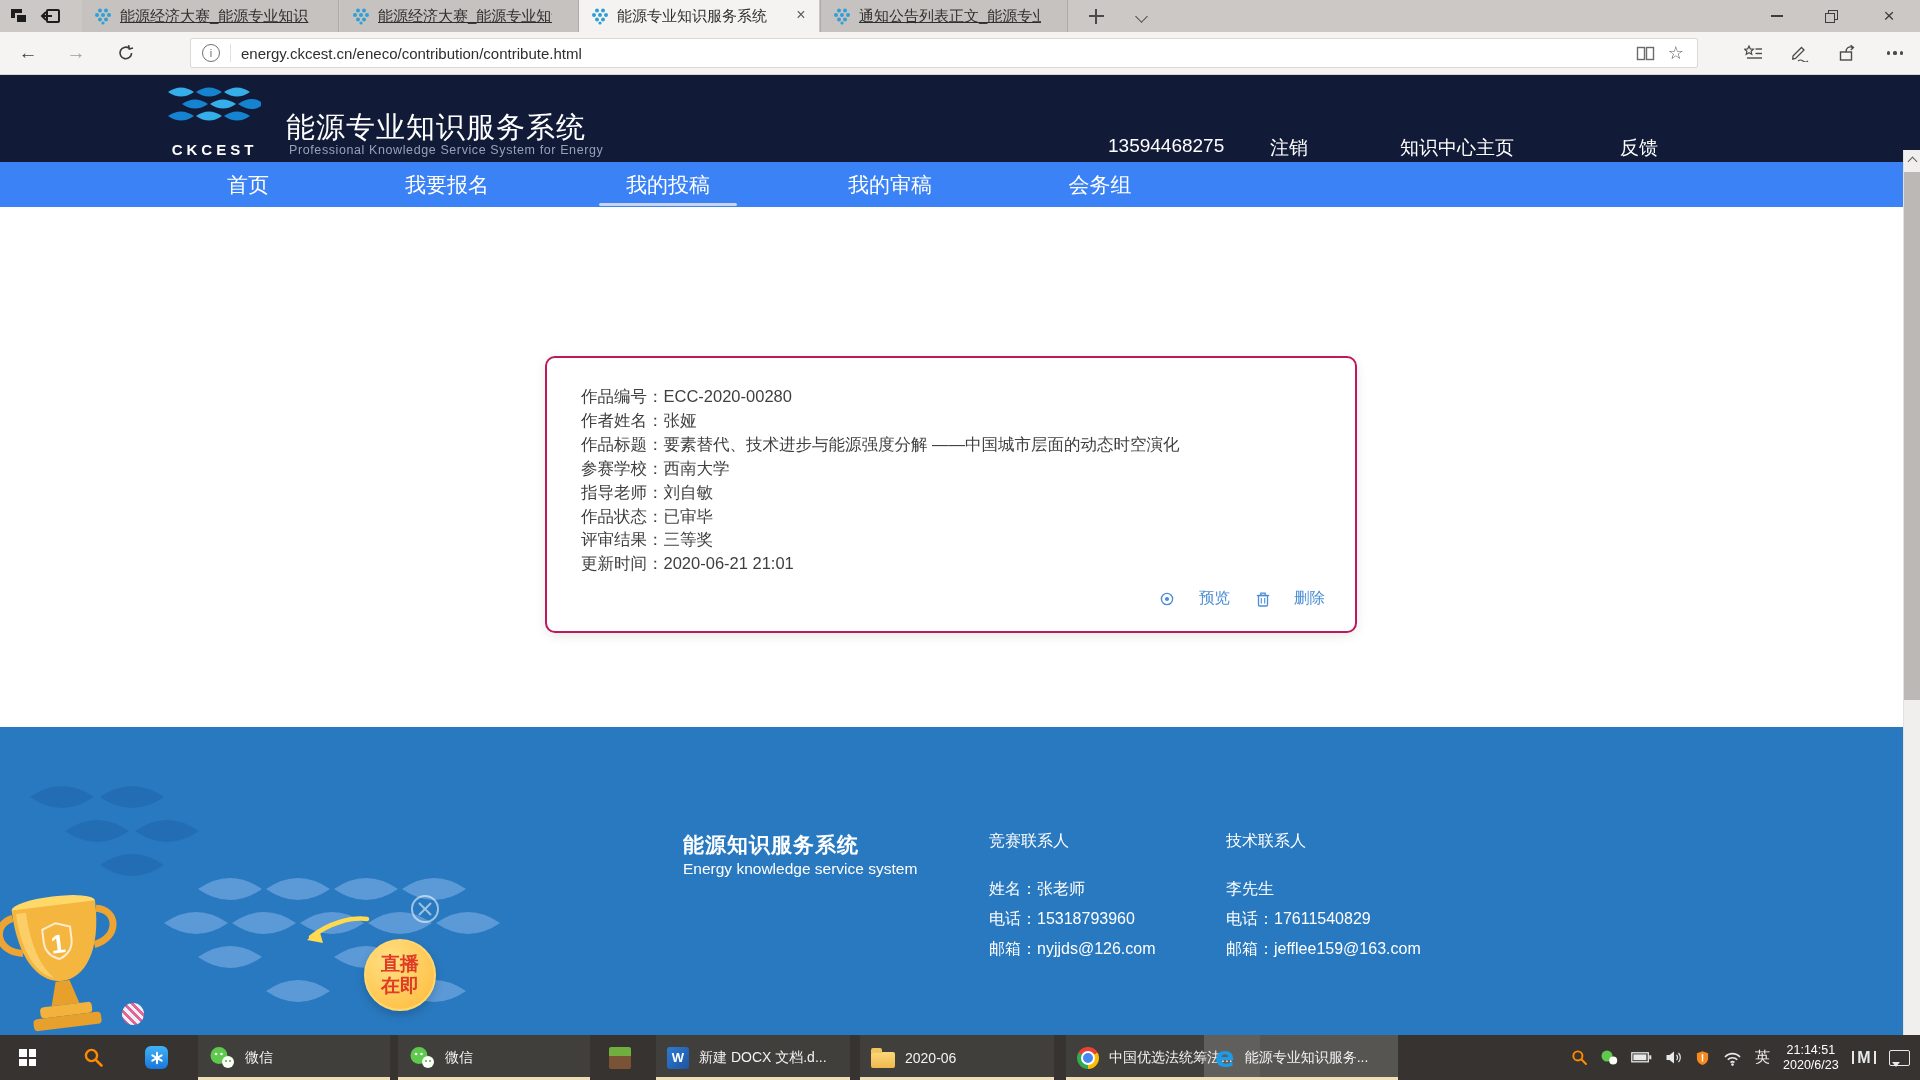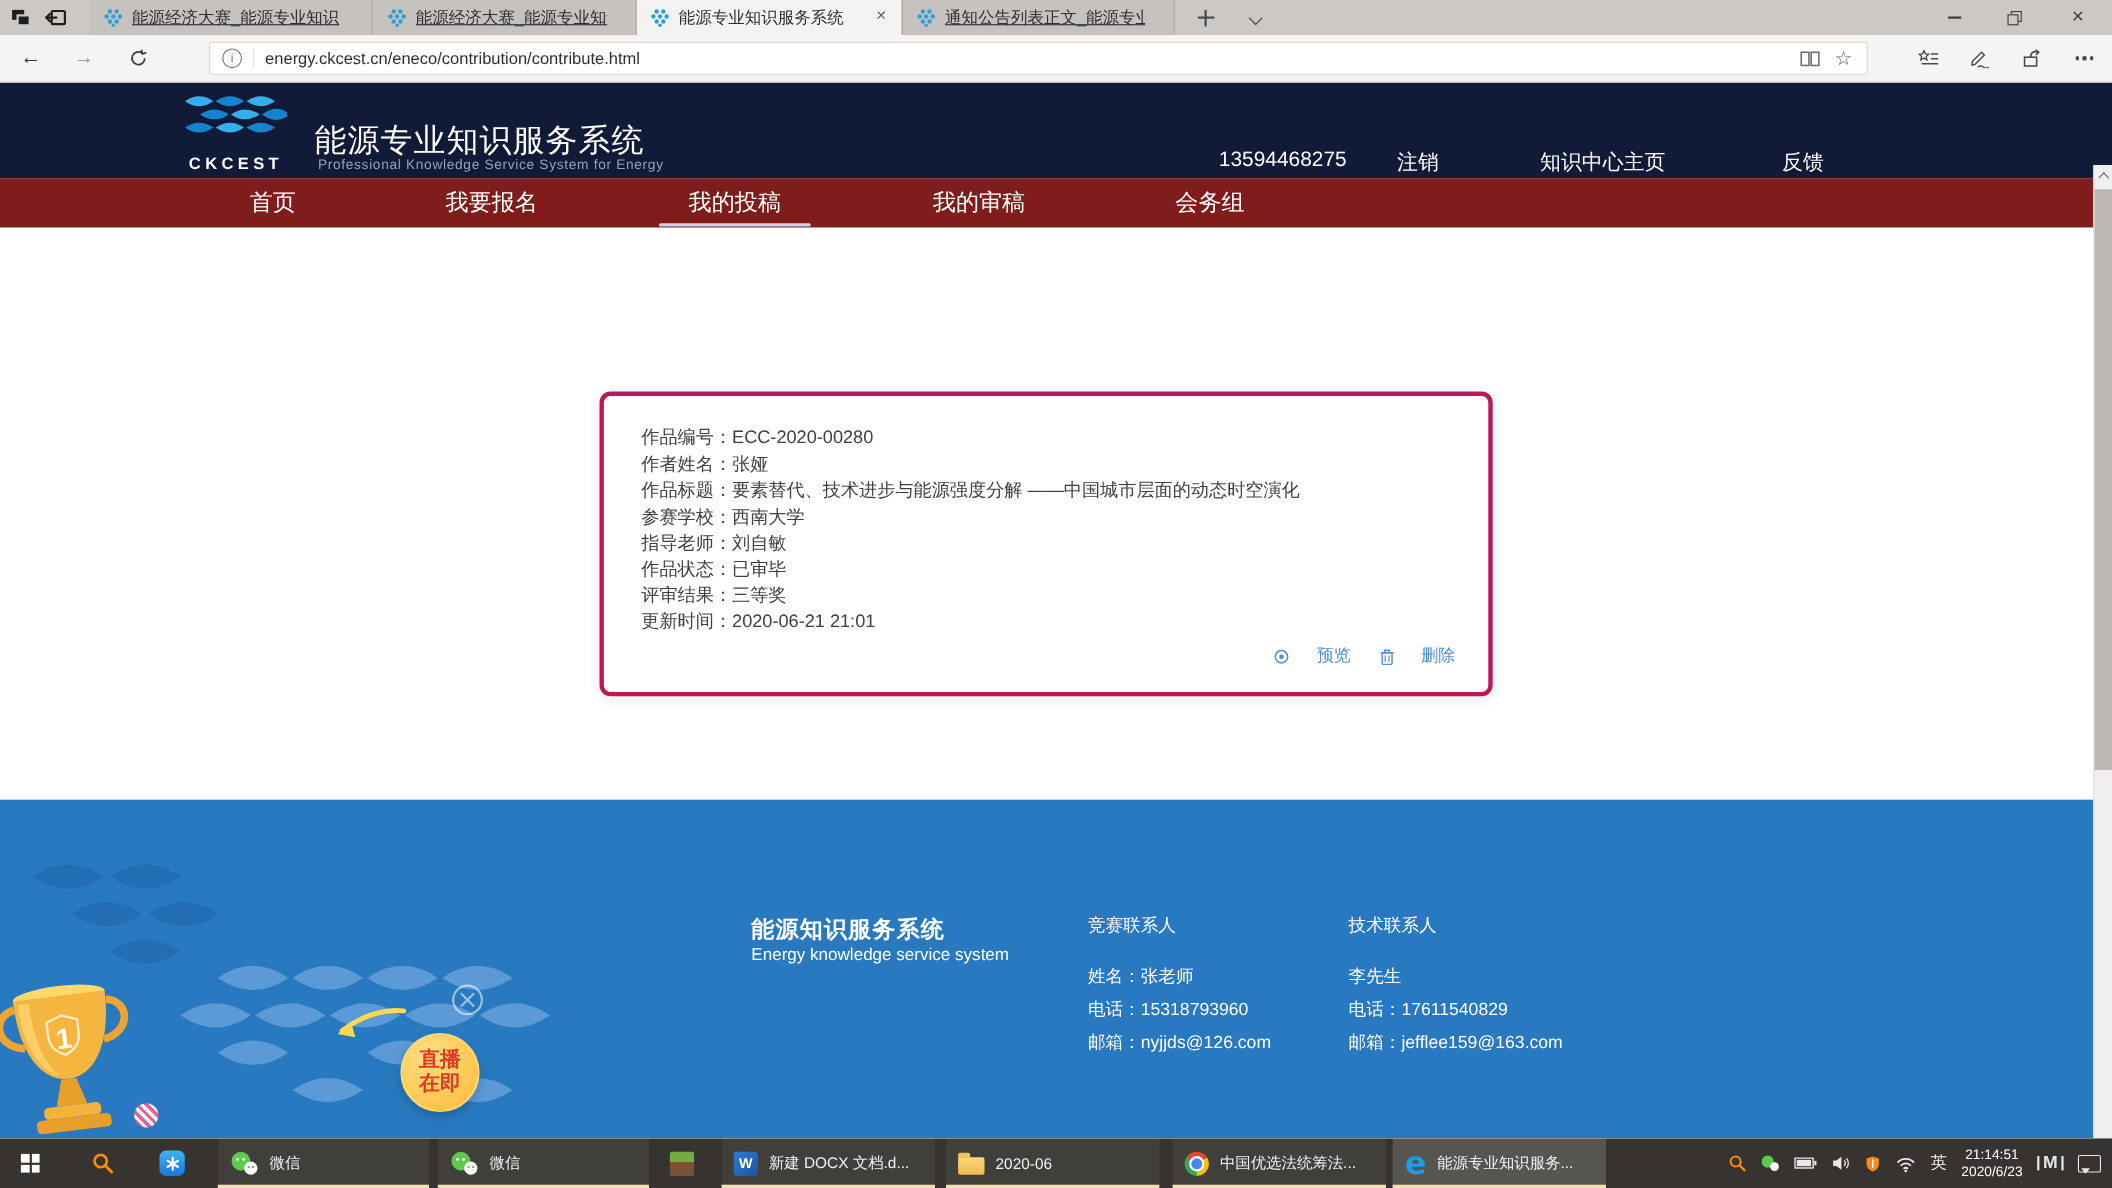--- a/index.html
+++ b/index.html
@@ -47,26 +47,26 @@
   .viewport{position:absolute;left:0;top:75px;width:1920px;height:960px;background:#fff;overflow:hidden;}
   
   .site-header{position:absolute;left:0;top:0;width:1920px;height:87px;background:#111a36;}
   .logo-mark{position:absolute;left:165px;top:8px;}
   .logo-txt{position:absolute;left:167px;top:66px;width:95px;text-align:center;color:#fff;font-weight:bold;
             font-size:15px;letter-spacing:4px;}
   .site-title{position:absolute;left:286px;top:33px;color:#fff;font-size:29px;letter-spacing:1px;}
   .site-sub{position:absolute;left:289px;top:68px;color:#98a1b6;font-size:12.5px;letter-spacing:0.6px;}
   .hlink{position:absolute;top:60px;color:#fff;font-size:19px;white-space:nowrap;}
   
-  .site-nav{position:absolute;left:0;top:87px;width:1920px;height:45px;background:#7f1d1d;}
+  .site-nav{position:absolute;left:0;top:87px;width:1920px;height:45px;background:#3b82f6;}
   .nav-item{position:absolute;top:0;height:45px;line-height:45px;color:#fff;font-size:21px;transform:translateX(-50%);white-space:nowrap;}
   .nav-underline{position:absolute;left:599px;top:41px;width:138px;height:3px;background:#c9d5eb;border-radius:2px;}
   
   .main{position:absolute;left:0;top:132px;width:1920px;height:520px;background:#fff;}
-  .card{position:absolute;left:545px;top:149px;width:812px;height:277px;background:#fff;border:4px solid #be185d;
+  .card{position:absolute;left:545px;top:149px;width:812px;height:277px;background:#fff;border:2px solid #be185d;
         border-radius:10px;box-shadow:0 3px 12px rgba(0,0,0,.09);box-sizing:border-box;}
   .card-rows{position:absolute;left:34px;top:27px;font-size:16.5px;color:#3f3f3f;line-height:23.9px;}
   .card-actions{position:absolute;right:30px;bottom:22px;display:flex;gap:26px;align-items:center;}
   .act{display:flex;align-items:center;gap:24px;color:#4b8ed6;font-size:15.5px;}
   
   .site-footer{position:absolute;left:0;top:652px;width:1920px;height:308px;background:#2979c0;overflow:hidden;}
   .f-brand-t{position:absolute;left:683px;top:104px;color:#fff;font-size:21px;font-weight:bold;letter-spacing:1px;}
   .f-brand-s{position:absolute;left:683px;top:133px;color:#fff;font-size:15.5px;}
   .f-col{position:absolute;top:104px;color:#fff;font-size:16px;}
   .f-col .h{margin-bottom:28px;}
@@ -492,21 +492,21 @@
   <div class="tkb lit" style="left:860px;width:194px;">
     <span class="folder-ic"></span>
     <span class="lbl">2020-06</span>
   </div>
   <div class="tkb lit" style="left:1066px;width:194px;">
     <span class="chrome-ic">
         <i></i>
       </span>
     <span class="lbl">中国优选法统筹法...</span>
   </div>
-  <div class="tkb lit active" style="left:1266px;width:194px;">
+  <div class="tkb lit active" style="left:1204px;width:194px;">
     <span class="edge-ic"></span>
     <span class="lbl">能源专业知识服务...</span>
   </div>
 
   <div class="tray">
     <span class="tray-ic">
       <svg width="17" height="17" viewBox="0 0 21 21">
         <circle cx="8.5" cy="8.5" r="5.6" fill="none" stroke="#ff8a00" stroke-width="2.4"></circle>
         <line x1="12.8" y1="12.8" x2="18.5" y2="18.5" stroke="#ff8a00" stroke-width="2.6" stroke-linecap="round"></line>
       </svg>

